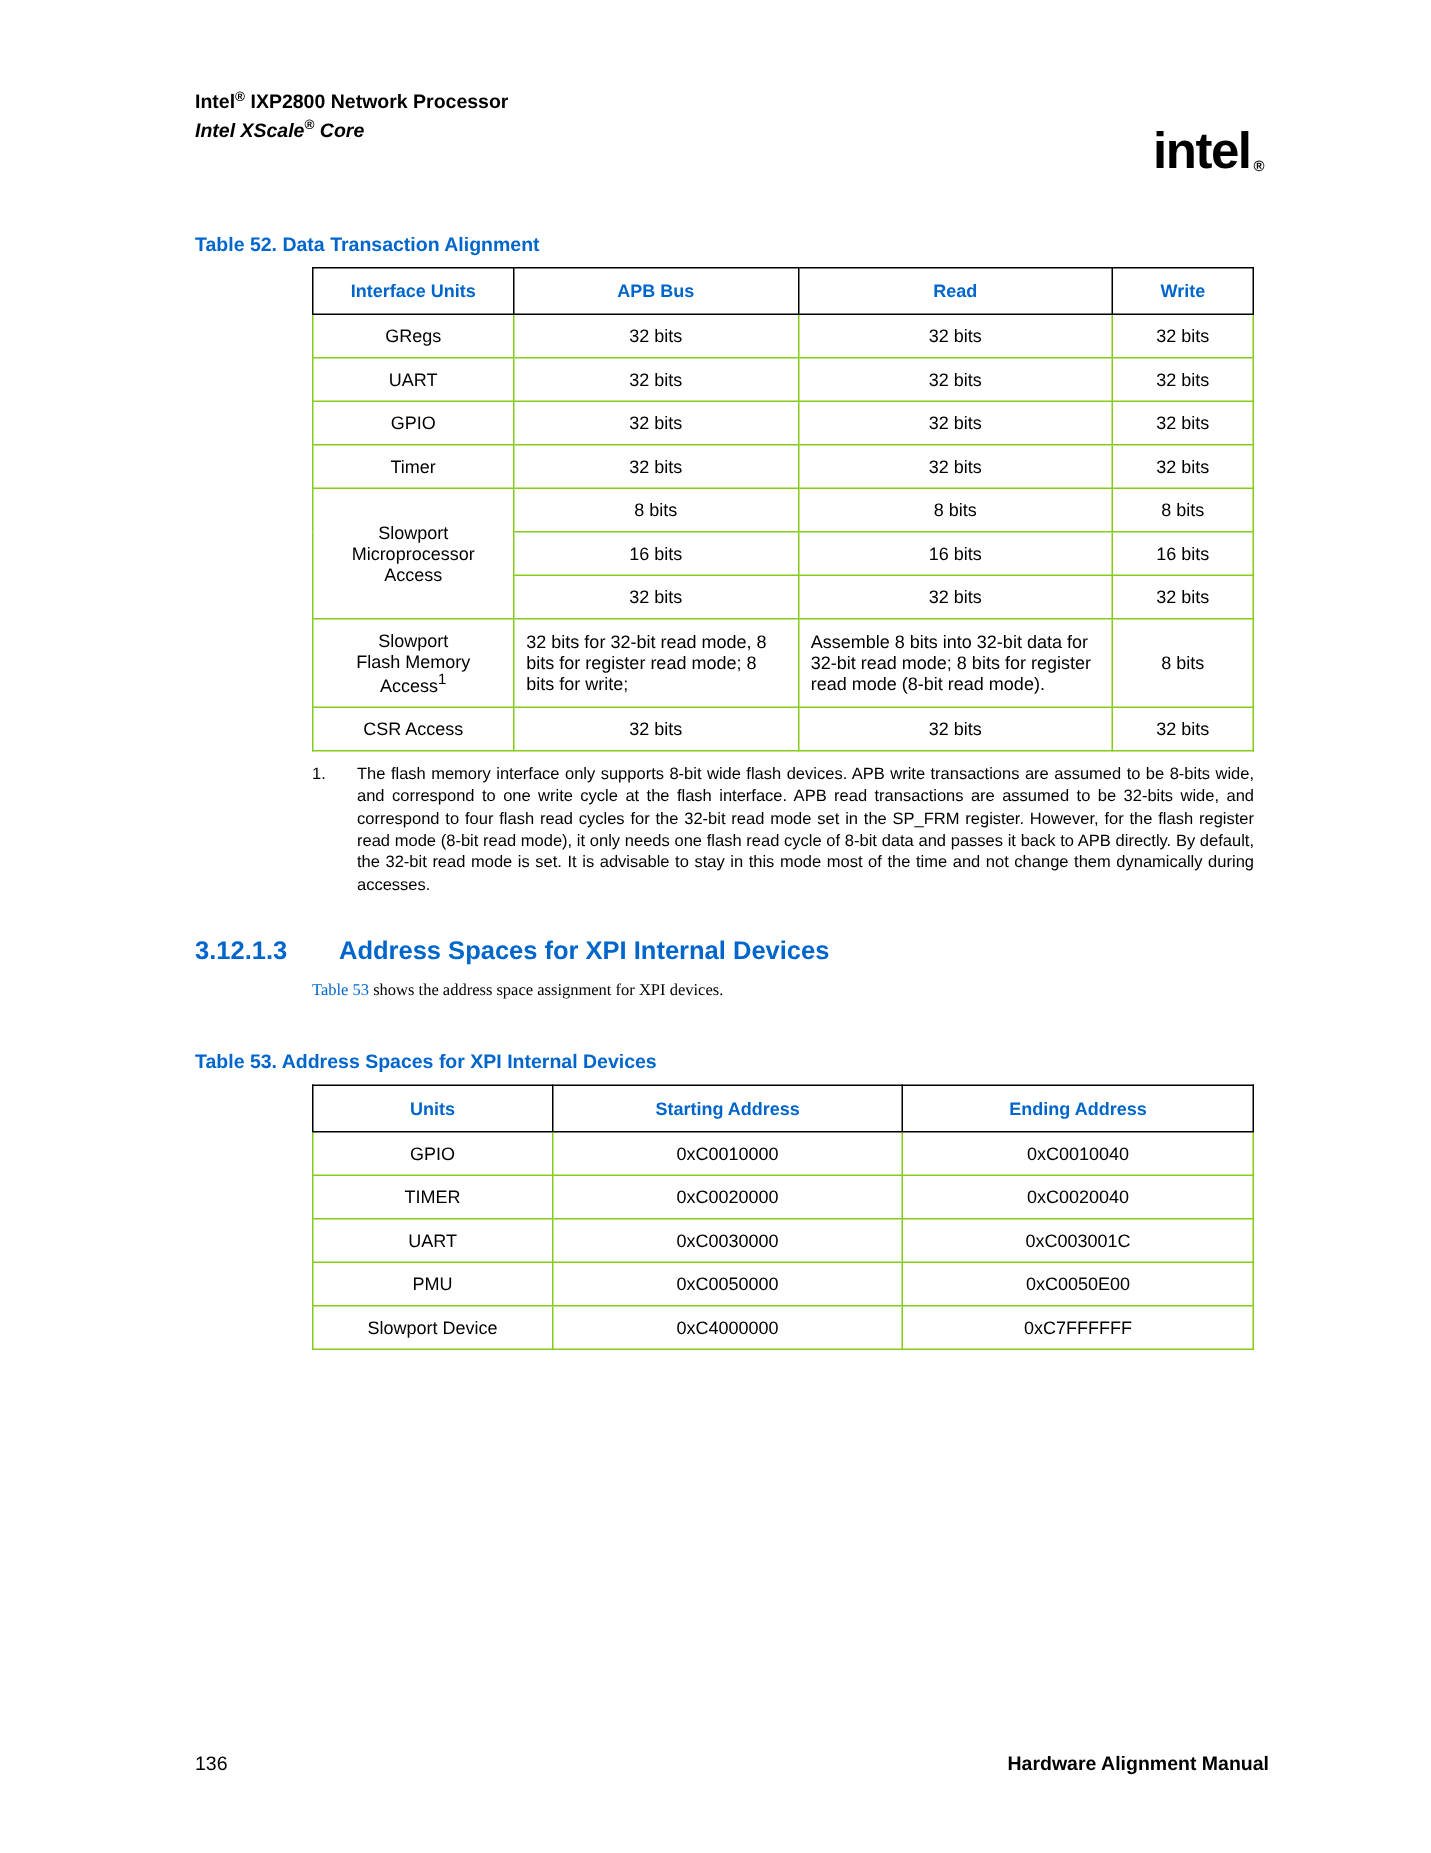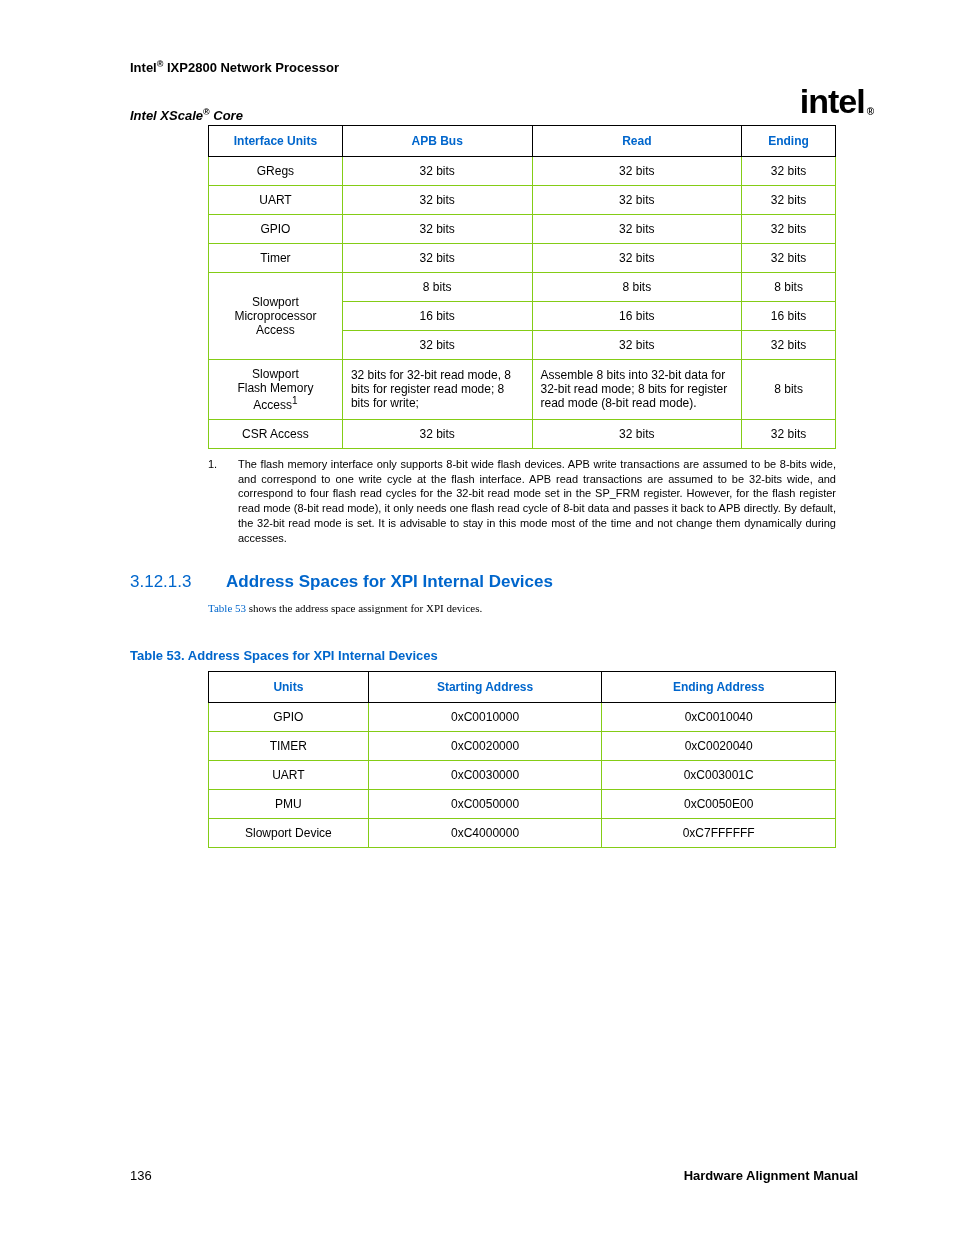--- a/index.html
+++ b/index.html
@@ -11,35 +11,35 @@
     padding: 0;
     background: #ffffff;
     font-family: Arial, Helvetica, sans-serif;
     color: var(--text);
     font-size: 13px;
   }
   .page {
     width: 954px;
     height: 1235px;
     box-sizing: border-box;
-    padding: 58px 81px 0 130px;
+    padding: 58px 112px 0 130px;
     position: relative;
   }
   .header {
     display: flex;
     justify-content: space-between;
     align-items: flex-start;
   }
   .header-left {
     font-size: 13px;
     line-height: 1.35;
     font-family: Arial, Helvetica, sans-serif;
   }
   .header-line1 { font-weight: bold; }
-  .header-line2 { font-style: italic; font-weight: bold; margin-top: 29px; }
+  .header-line2 { font-style: italic; font-weight: bold; }
   sup.small { font-size: 9px; font-style: normal; }
   .logo {
     margin-top: 24px;
     font-family: Arial, Helvetica, sans-serif;
     font-size: 34px;
     letter-spacing: -1px;
     font-weight: 600;
     display: flex;
     align-items: baseline;
   }
@@ -56,21 +56,21 @@
     font-size: 13px;
     margin: 34px 0 8px 0;
   }
   .section-row {
     display: flex;
     gap: 22px;
     margin: 26px 0 10px 0;
   }
   .section-num {
     color: var(--blue);
-    font-weight: normal;
+    font-weight: bold;
     font-size: 17px;
     min-width: 74px;
   }
   .section-title {
     color: var(--blue);
     font-weight: bold;
     font-size: 17px;
   }
   .body-text {
     margin: 4px 0 0 78px;
@@ -104,21 +104,21 @@
     font-size: 11px;
     line-height: 1.35;
     width: 628px;
   }
   .footnote-item { display: flex; gap: 14px; }
   .footnote-num { flex: 0 0 16px; }
   
   .footer {
     position: absolute;
     left: 130px;
-    right: 96px;
+    right: 108px;
     bottom: 52px;
     display: flex;
     justify-content: space-between;
     font-size: 13px;
   }
   .footer .right { font-weight: bold; }
 </style>
 </head>
 <body>
 
@@ -132,34 +132,37 @@
       <div class="header-line2">
         <span>Intel XScale</span><sup class="small">®</sup><span> Core</span>
       </div>
     </div>
     <div class="logo">
       <span>intel</span>
       <span class="reg">®</span>
     </div>
   </div>
 
+  <div class="caption">
+    <span>Table 52.  </span><span>Data Transaction Alignment</span>
+  </div>
 
   <table class="data">
     <colgroup>
       <col style="width:134px">
         <col style="width:190px">
         <col style="width:210px">
         <col style="width:94px">
     </colgroup>
     <thead>
       <tr>
         <th>Interface Units</th>
         <th>APB Bus</th>
         <th>Read</th>
-        <th>Ending</th>
+        <th>Write</th>
       </tr>
     </thead>
     <tbody>
       <tr>
         <td>GRegs</td>
         <td>32 bits</td>
         <td>32 bits</td>
         <td>32 bits</td>
       </tr>
       <tr>

